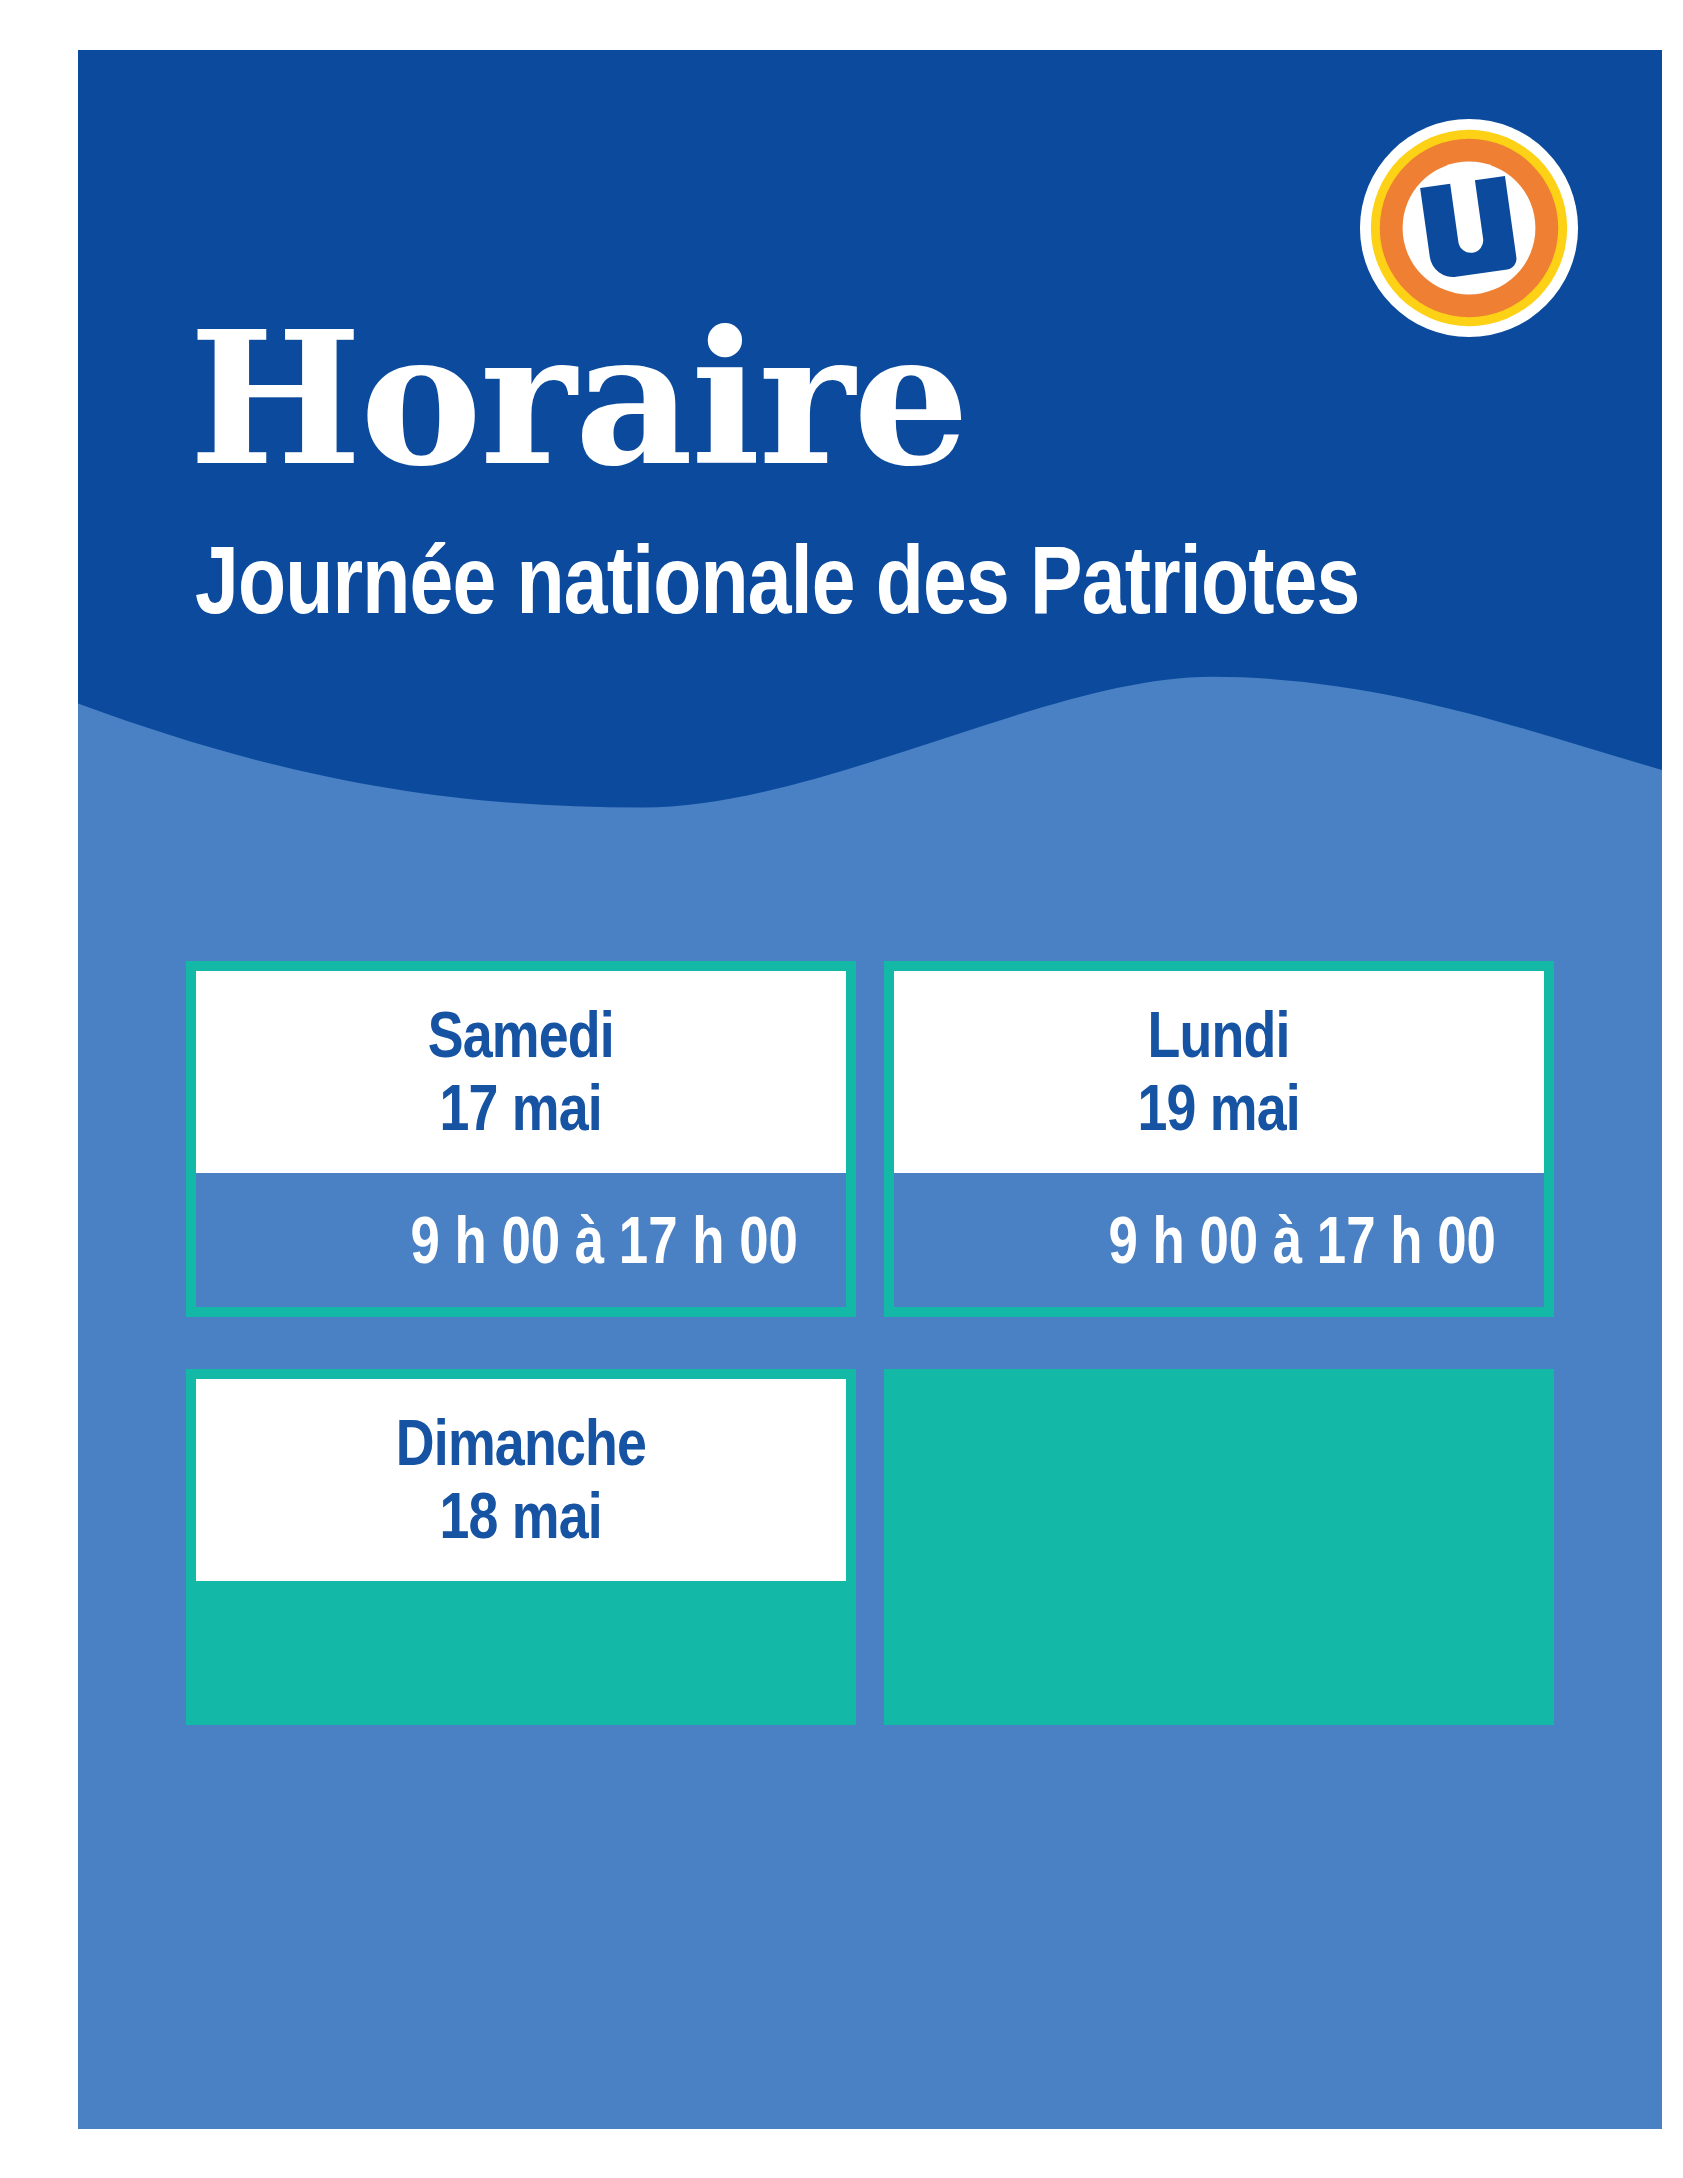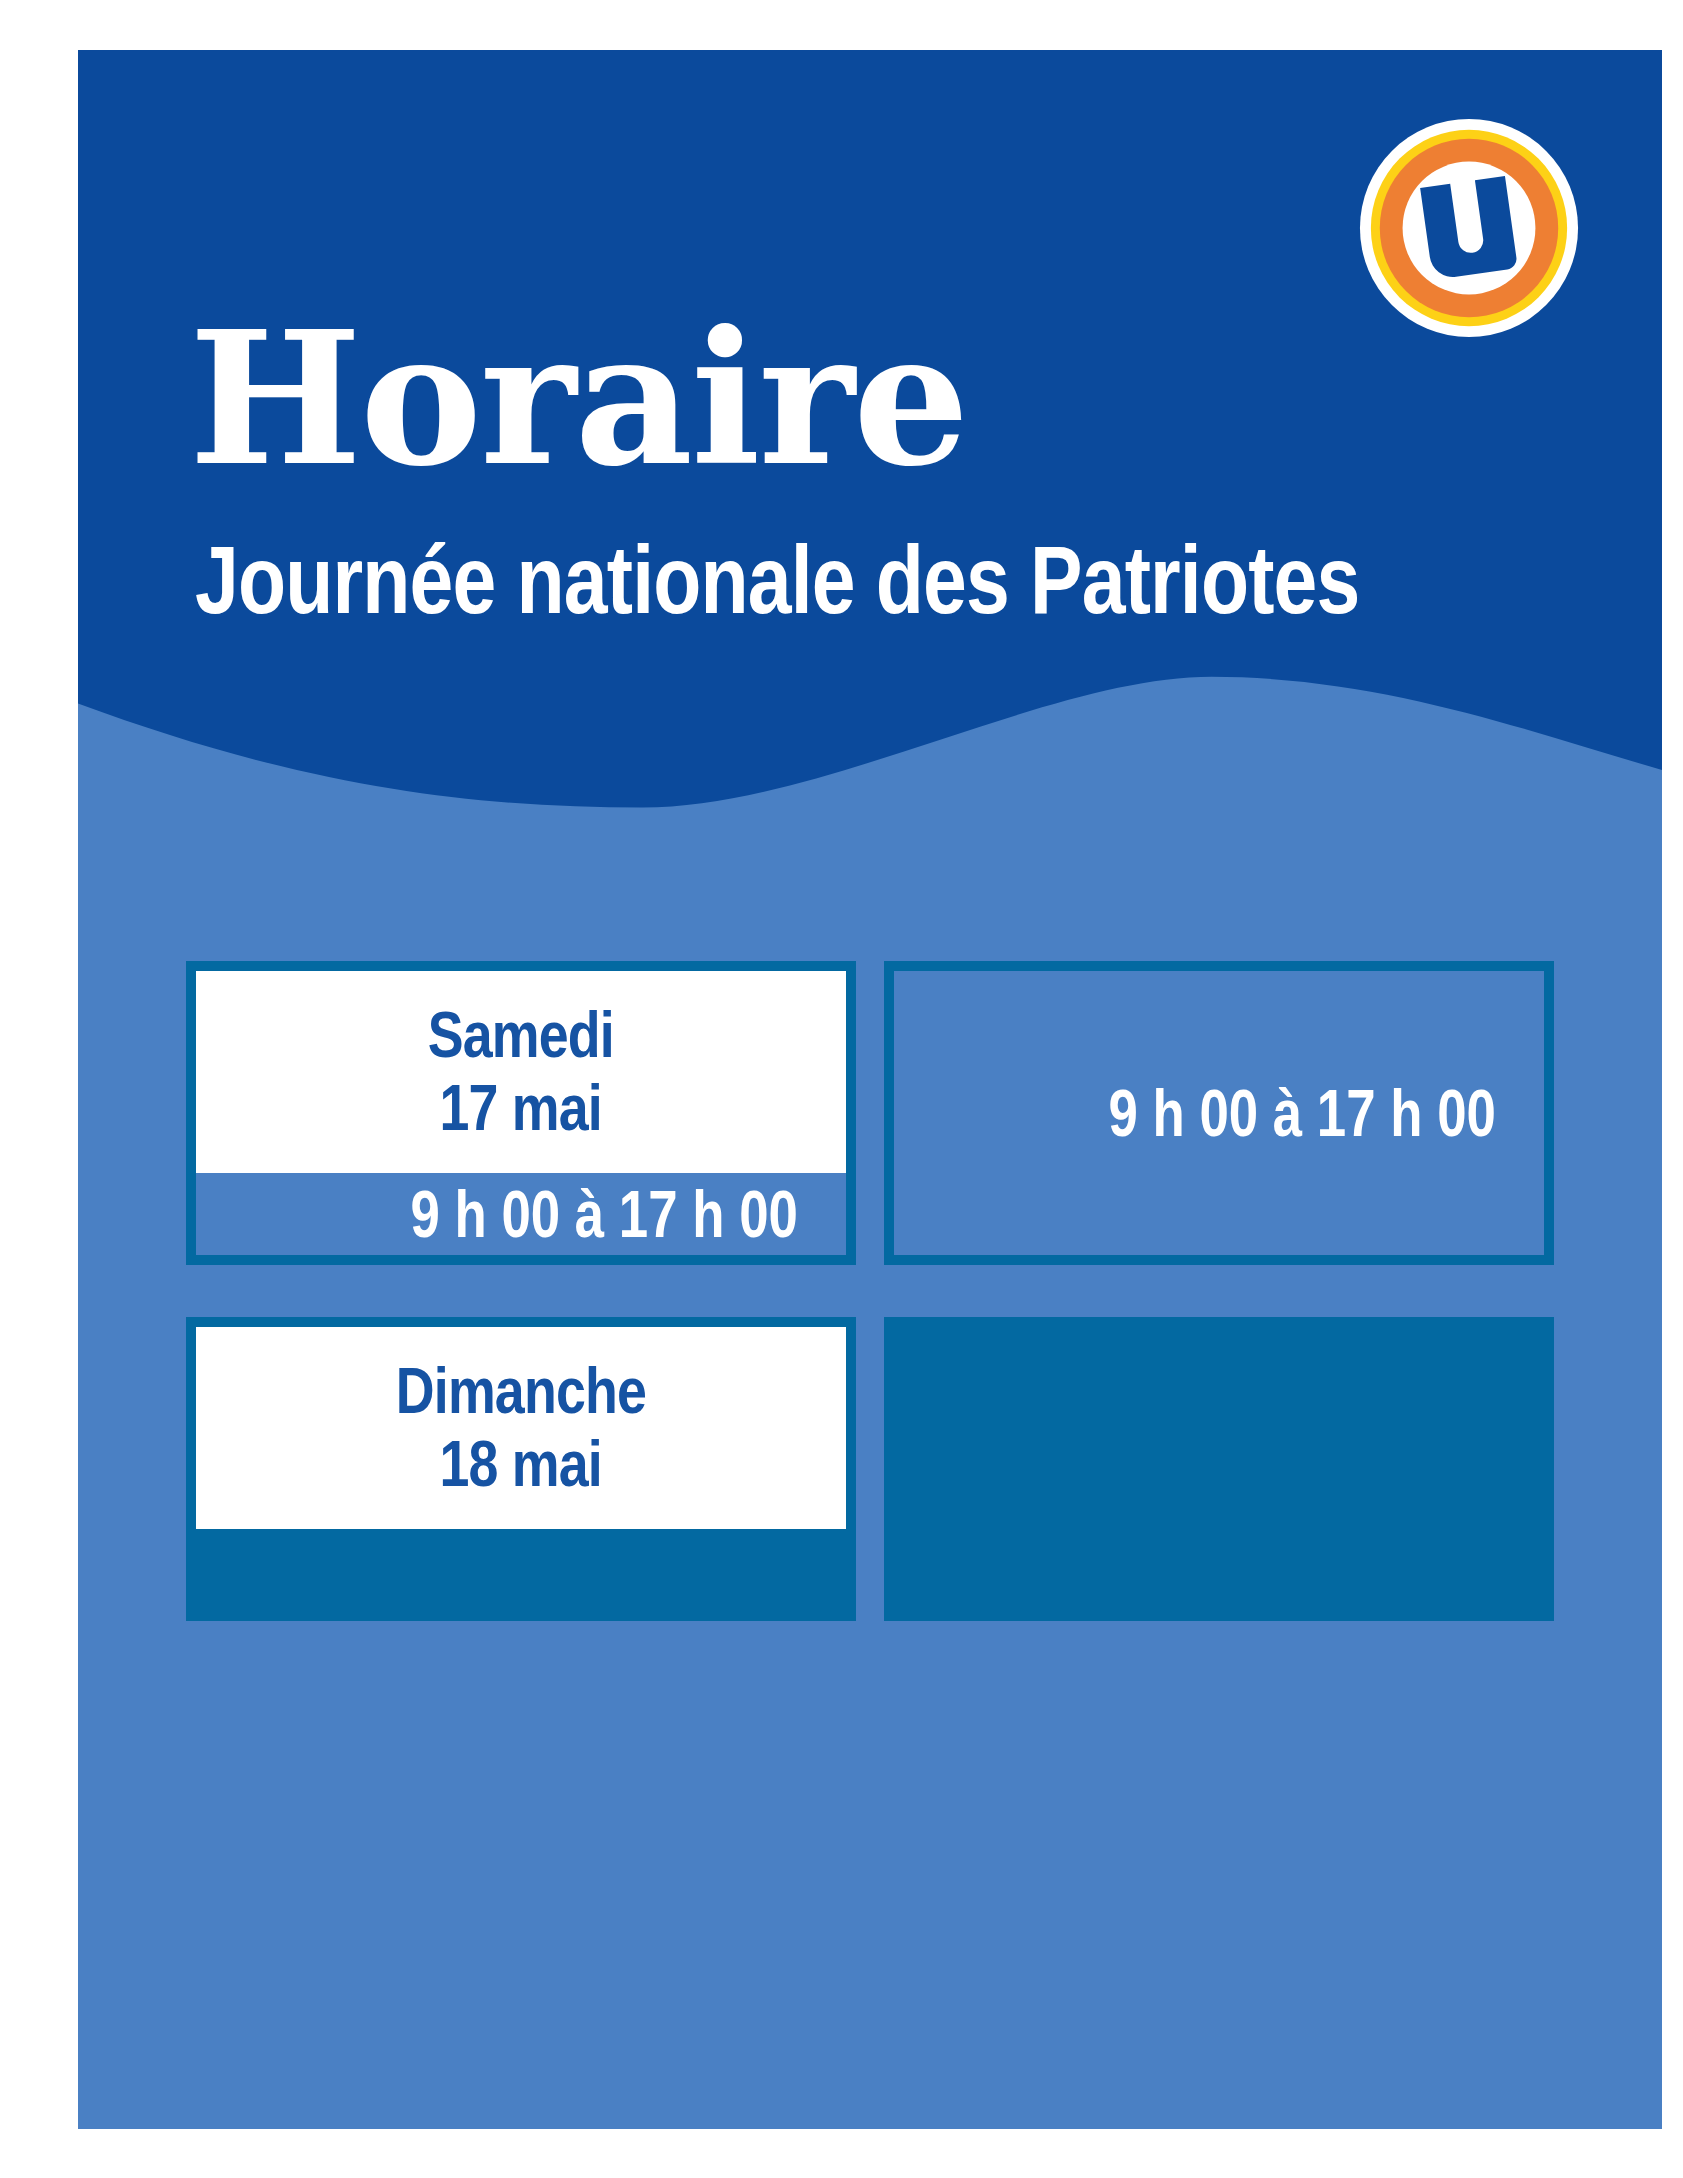--- a/index.html
+++ b/index.html
@@ -9,21 +9,21 @@
   .wave-svg{position:absolute;left:0;top:0;width:1584px;height:812px;display:block;}
   .logo{position:absolute;left:1277px;top:64px;width:228px;height:228px;}
   .title{position:absolute;left:111px;top:257px;font-family:"DejaVu Serif",serif;
          font-weight:bold;font-size:183px;line-height:1;color:#ffffff;letter-spacing:-2px;}
   .subtitle-wrap{position:absolute;left:117px;top:482px;width:1584px;}
   .subtitle{display:inline-block;transform:scaleX(0.82);transform-origin:left center;
             font-weight:bold;font-size:96px;line-height:1;color:#ffffff;letter-spacing:-1px;
             white-space:nowrap;}
   .cards{position:absolute;left:108px;top:911px;width:1368px;
          display:grid;grid-template-columns:1fr 1fr;column-gap:28px;row-gap:52px;}
-  .card{background:#0369a1;height:304px;box-sizing:border-box;padding:10px;
+  .card{background:#14b8a6;height:356px;box-sizing:border-box;padding:10px;
         display:flex;flex-direction:column;}
   .card-day{height:202px;background:#ffffff;display:flex;flex-direction:column;
             justify-content:center;align-items:center;text-align:center;
             color:#1653a3;font-weight:bold;font-size:64px;line-height:73px;}
   .card-day .cond{display:inline-block;transform:scaleX(0.84);transform-origin:center;
                   letter-spacing:-1px;white-space:nowrap;}
   .card-hours{flex:1;background:#4a80c4;display:flex;justify-content:flex-end;align-items:center;}
   .card-hours .cond{display:inline-block;transform:scaleX(0.80);transform-origin:center;
                     color:#ffffff;font-weight:bold;font-size:66px;line-height:1;
                     letter-spacing:0;white-space:nowrap;}
@@ -58,20 +58,24 @@
         <div class="card-day">
           <span class="cond">Samedi</span>
           <span class="cond">17 mai</span>
         </div>
         <div class="card-hours">
           <span class="cond">9 h 00 à 17 h 00</span>
         </div>
       </div>
 
       <div class="card">
+        <div class="card-day">
+          <span class="cond">Lundi</span>
+          <span class="cond">19 mai</span>
+        </div>
         <div class="card-hours">
           <span class="cond">9 h 00 à 17 h 00</span>
         </div>
       </div>
 
       <div class="card">
         <div class="card-day">
           <span class="cond">Dimanche</span>
           <span class="cond">18 mai</span>
         </div>

